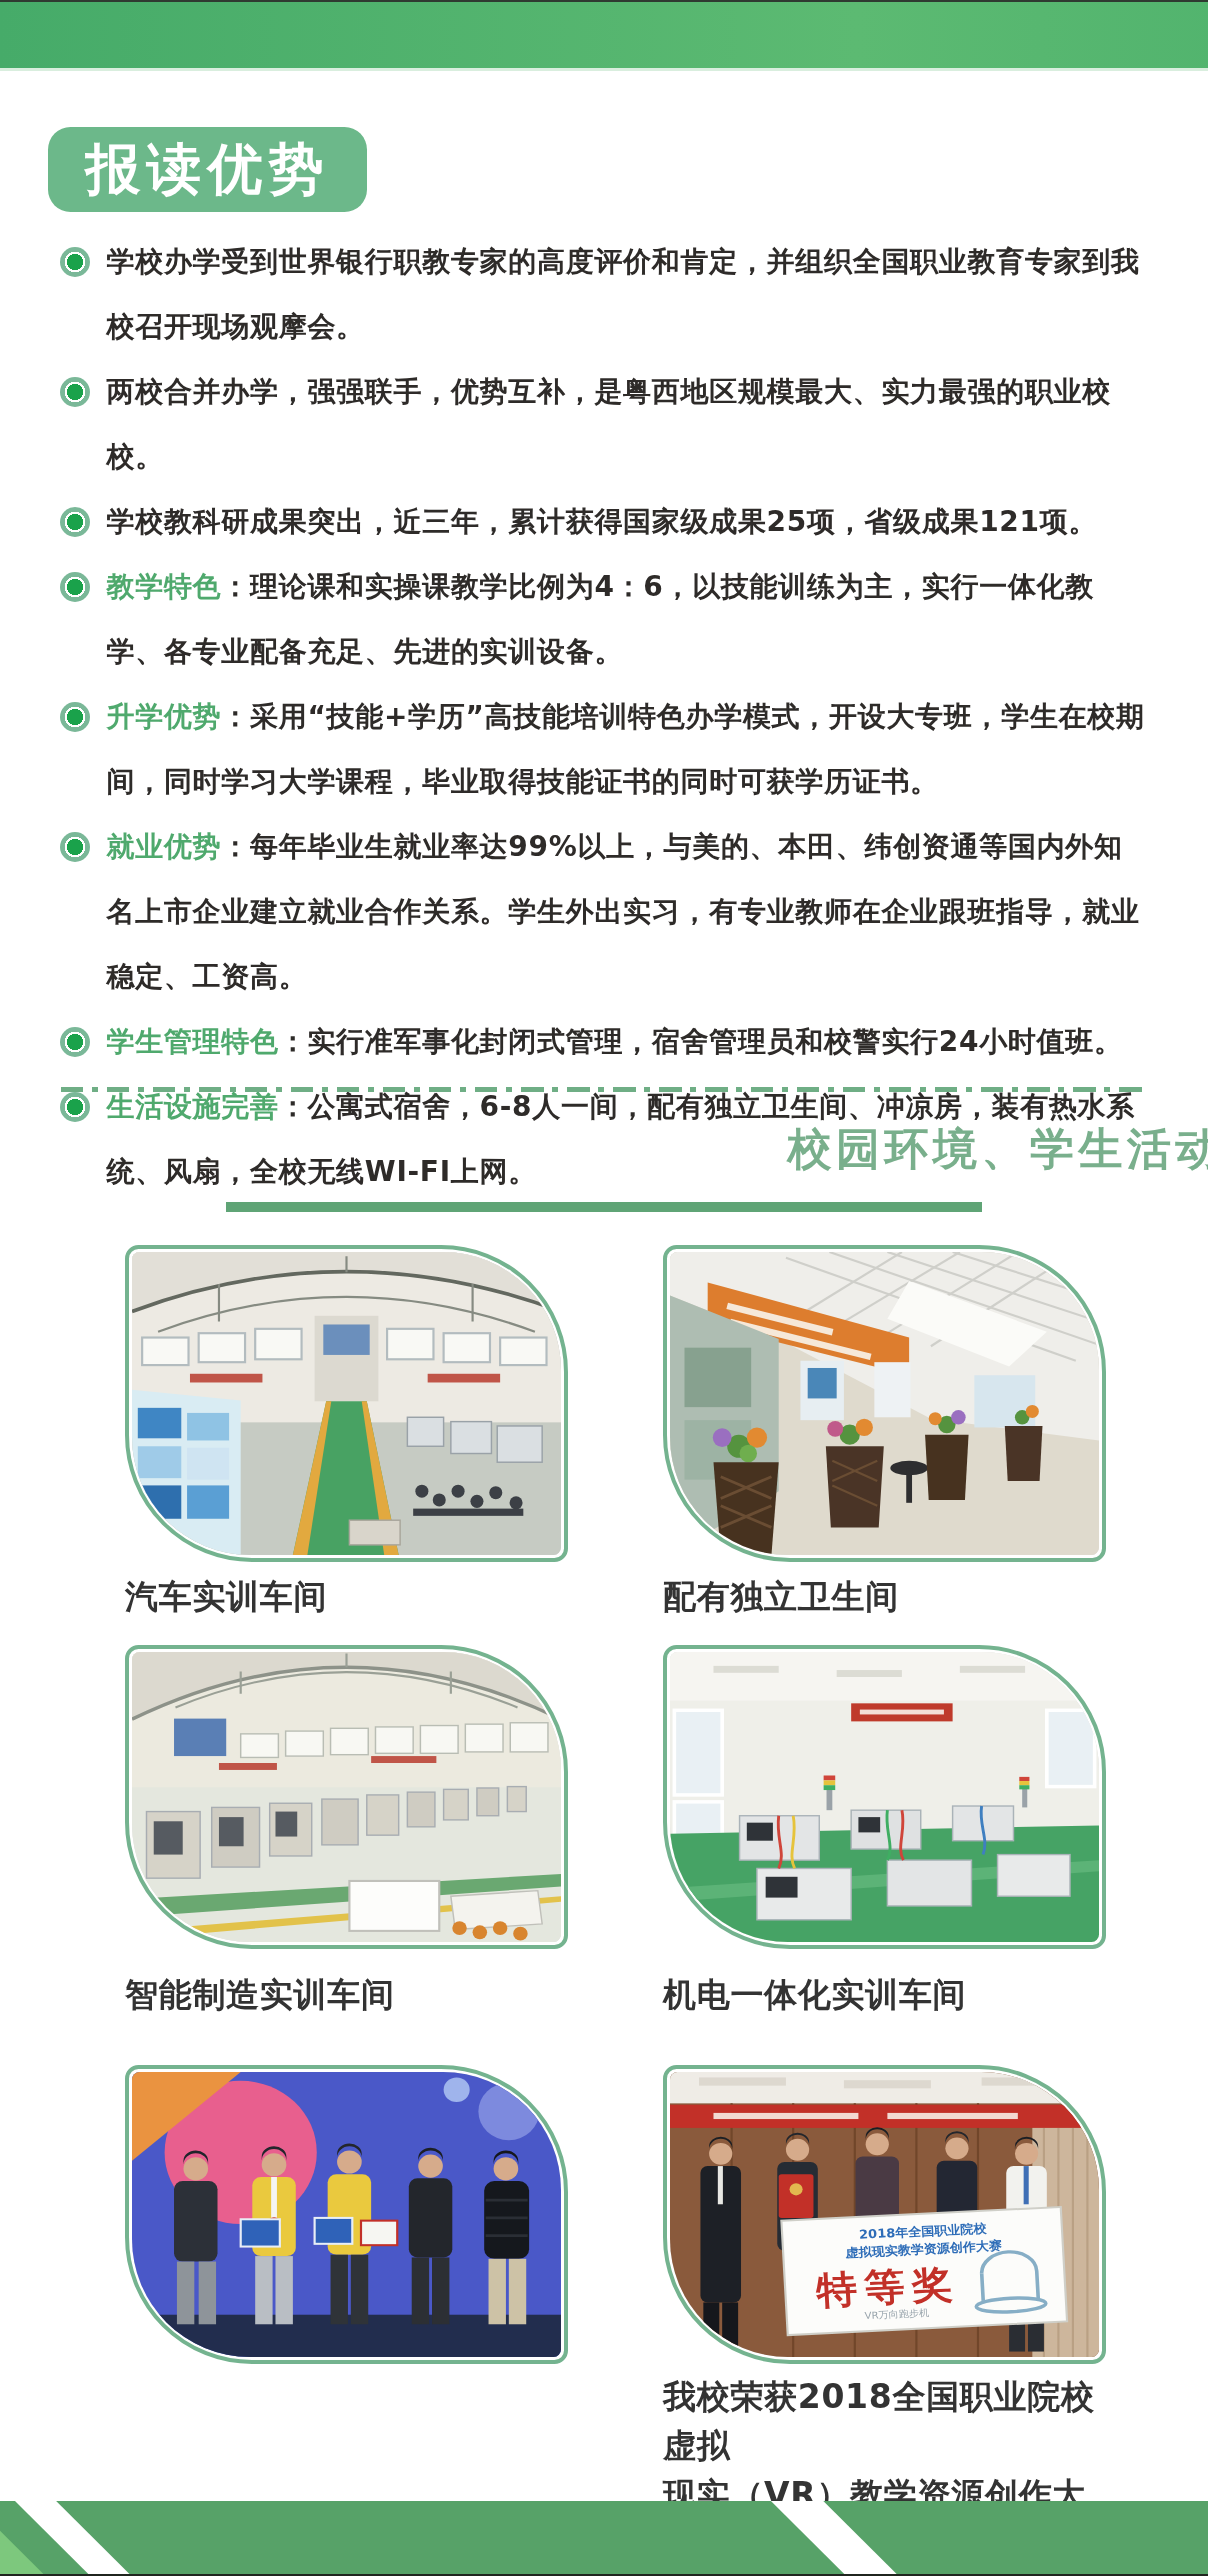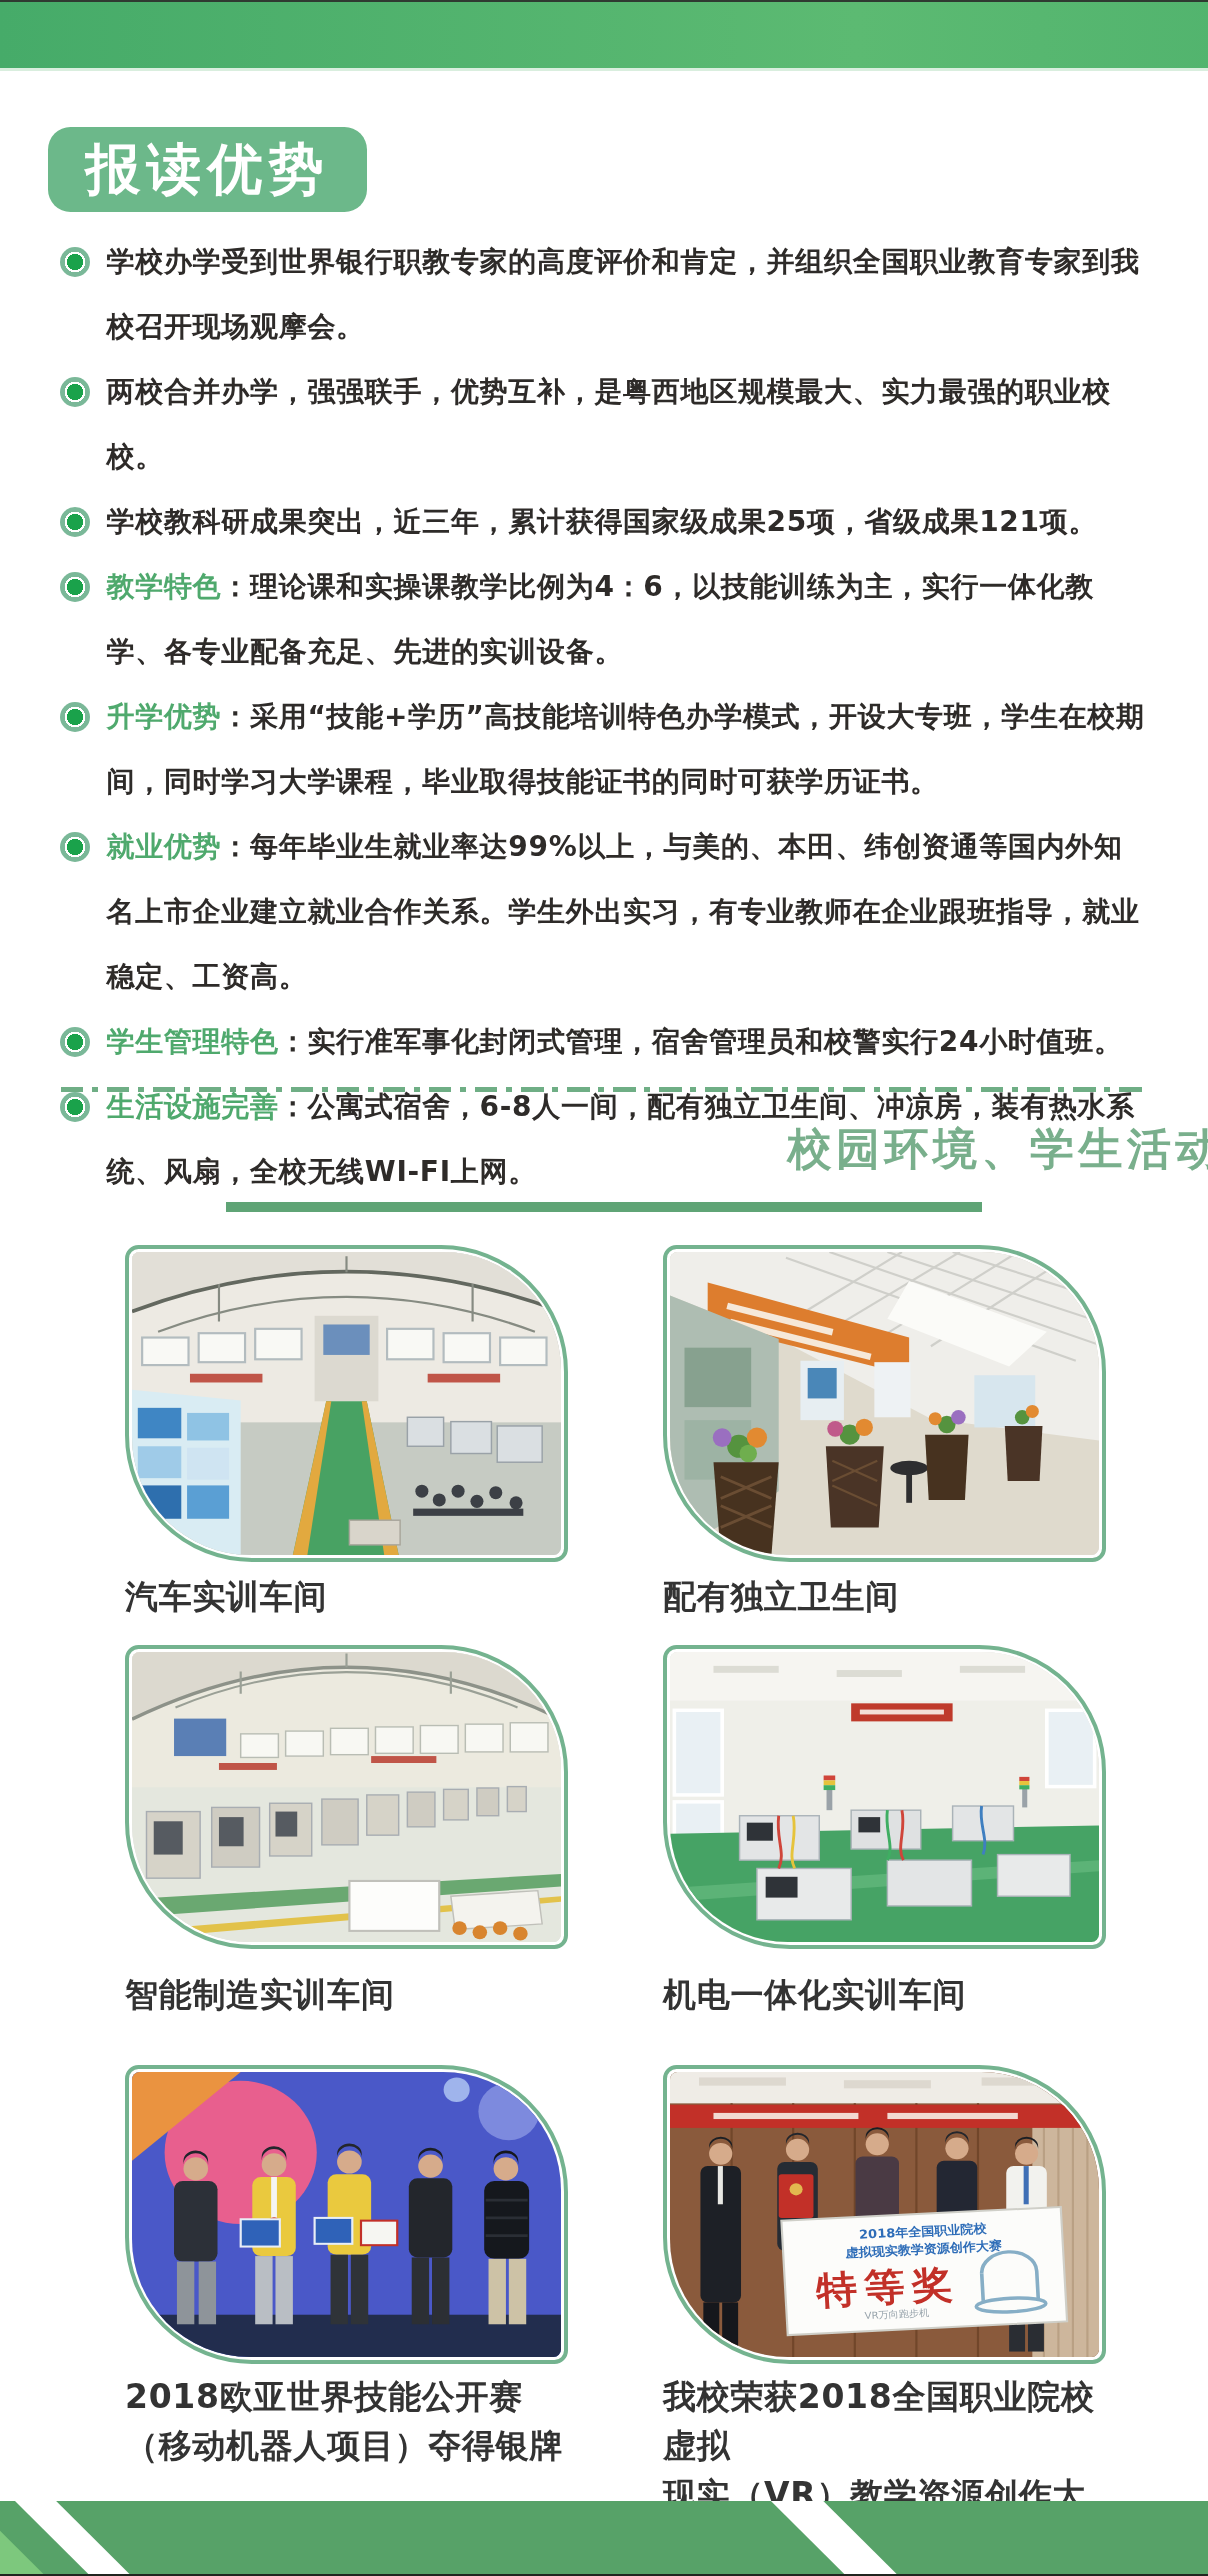--- a/index.html
+++ b/index.html
@@ -448,24 +448,20 @@
           </g>
         </g>
       </svg>
     </div>
   </div>
 
   <div class="caption c1">汽车实训车间</div>
   <div class="caption c2">配有独立卫生间</div>
   <div class="caption c3">智能制造实训车间</div>
   <div class="caption c4">机电一体化实训车间</div>
-  <div class="caption c5">
-    <div>2018欧亚世界技能公开赛</div>
-    <div>（移动机器人项目）夺得银牌</div>
-  </div>
   <div class="caption c6">
     <div>我校荣获2018全国职业院校虚拟</div>
     <div>现实（VR）教学资源创作大赛特等奖！</div>
   </div>
 
   <svg class="footer" viewBox="0 0 1614 98" preserveAspectRatio="none">
     <rect width="1614" height="98" class="fill-green"></rect>
     <polygon points="-40,0 58,98 -200,98 -200,0" class="fill-lightgreen"></polygon>
     <polygon points="20,0 75,0 173,98 118,98" fill="#ffffff"></polygon>
     <polygon points="1030,0 1100,0 1198,98 1128,98" fill="#ffffff"></polygon>

